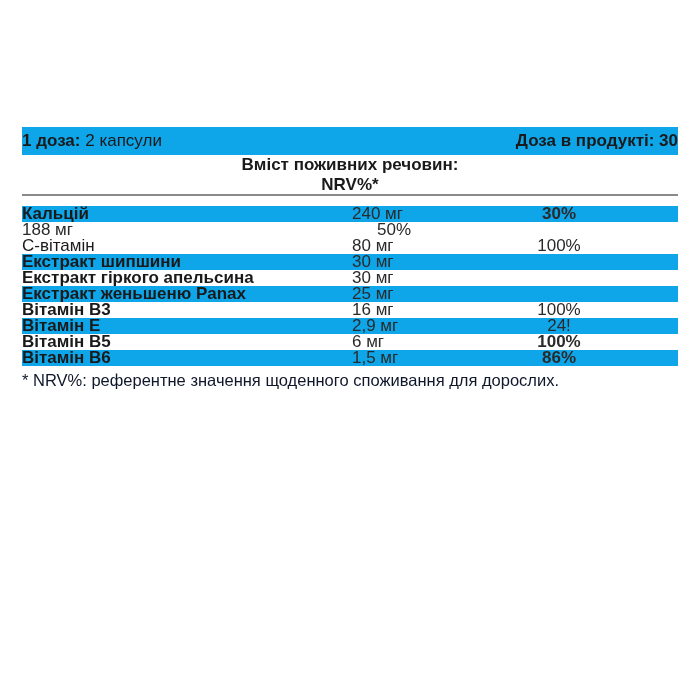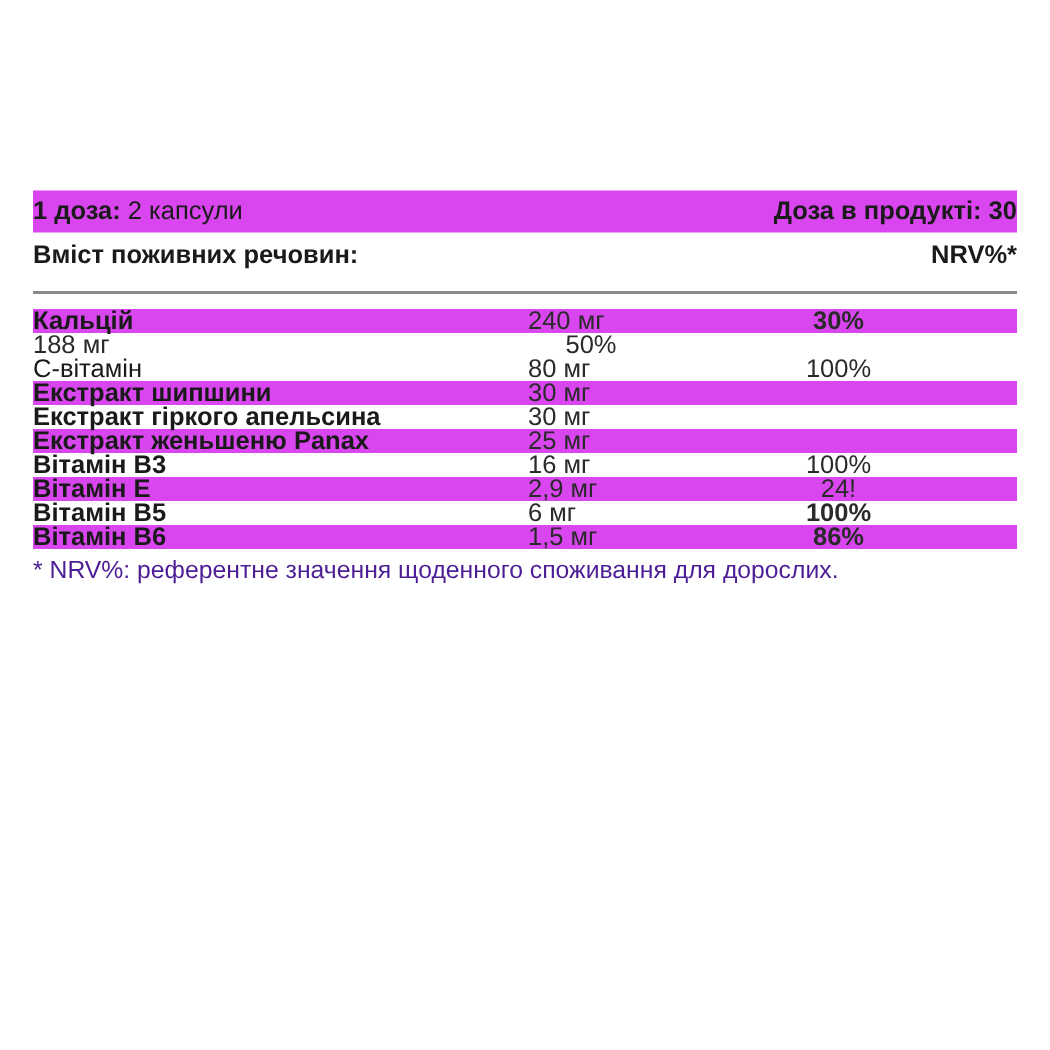--- a/index.html
+++ b/index.html
@@ -21,38 +21,38 @@
       top: 127px;
       width: 656px;
     }
     .row {
       display: flex;
       align-items: center;
       height: 16px;
       font-size: 17px;
       box-sizing: border-box;
     }
-    .row.gray { background: #d946ef; }
+    .row.gray { background: #0ea5e9; }
     .hdr1 { height: 28px; }
-    .hdr2 { height: 30px; }
+    .hdr2 { height: 30px; flex-direction: column; }
     .hdr-left { flex: 1; }
     .hdr-right { text-align: left; }
     .bold { font-weight: bold; }
     .divider-space { height: 9px; }
     .divider {
       height: 0;
       border-top: 2px solid #8a8a8a;
       margin-bottom: 10px;
     }
     .c-name { width: 330px; padding-left: 0; white-space: nowrap; }
     .c-amt { width: 88px; text-align: left; white-space: nowrap; color: #2a2a2a; }
     .c-nrv { flex: 1; text-align: center; white-space: nowrap; color: #2a2a2a; }
     .footnote {
       font-size: 16.5px;
-      color: #4c1d95;
+      color: #0f172a;
       margin-top: 5px;
       white-space: nowrap;
     }
   </style>
 </head>
 <body>
 
 <div class="panel">
   <div class="row gray hdr1">
     <div class="hdr-left">

